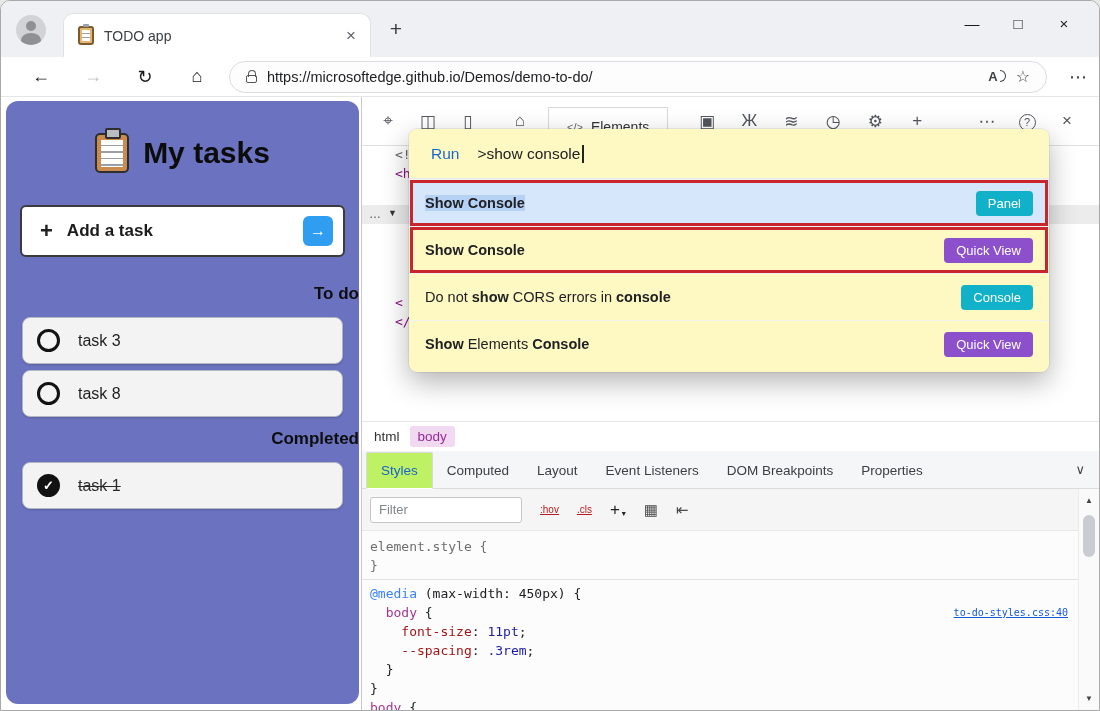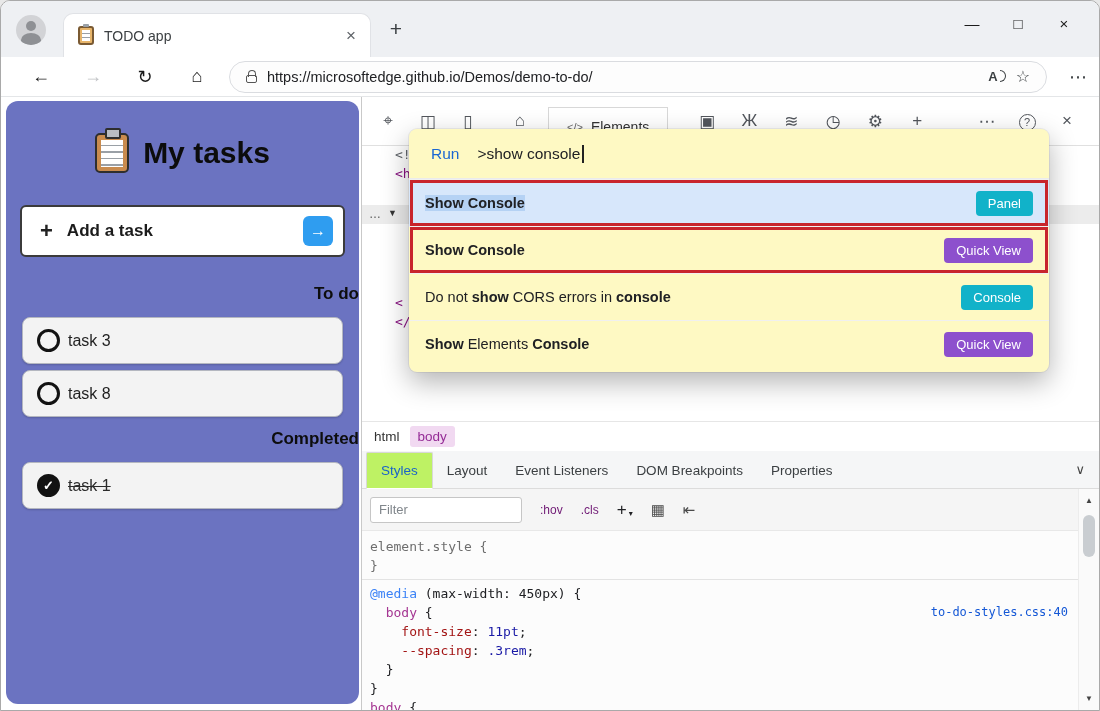--- a/index.html
+++ b/index.html
@@ -58,21 +58,21 @@
               border:2px solid #3b3b3b; border-radius:6px; display:flex; align-items:center;
               padding:0 10px 0 18px; gap:14px; cursor:text; }
   .add-plus { font-size:22px; font-weight:700; color:#222; }
   .add-label { flex:1; font-size:17px; font-weight:600; color:#1b1b1b; }
   .add-submit { width:30px; height:30px; border-radius:6px; background:#2f9df0; color:#fff;
                 display:flex; align-items:center; justify-content:center; font-size:16px; font-weight:700; cursor:pointer; }
   .section-heading { position:absolute; left:0; right:0; text-align:right; font-size:17px; font-weight:700; color:#0d0d0d; }
   .h-todo { top:183px; } .h-done { top:328px; }
   .task { position:absolute; left:16px; right:16px; height:47px; background:#f3f3f3;
           border:1px solid #b4b7c0; border-radius:8px; display:flex; align-items:center;
-          gap:8px; padding:0 14px; box-shadow:0 1px 2px rgba(0,0,0,.18); cursor:pointer; }
+          gap:18px; padding:0 14px; box-shadow:0 1px 2px rgba(0,0,0,.18); cursor:pointer; }
   .t-3 { top:216px; } .t-2 { top:269px; } .t-1 { top:361px; }
   .task-circle { width:23px; height:23px; border-radius:50%; border:3px solid #121212; flex:none; }
   .task-circle.done { background:#121212; color:#fff; display:flex; align-items:center; justify-content:center; font-size:13px; font-weight:700; }
   .task-label { font-size:16px; color:#1f1f1f; }
   .task-label.done { text-decoration:line-through; color:#2b2b2b; }
 
   
   .devtools { position:absolute; left:360px; top:0; right:0; bottom:0; background:#fff; border-left:1px solid #c9c9c9; }
   .dt-toolbar { position:absolute; top:0; left:0; right:0; height:49px; border-bottom:1px solid #e0e0e0;
                 display:flex; align-items:center; padding:0 12px 0 6px; }
@@ -125,35 +125,35 @@
              font-size:13.5px; color:#3c4043; z-index:2; }
   .s-tab { padding:10px 14px; cursor:pointer; white-space:nowrap; }
   .s-tab.active { background:#bef264; border:1px solid #d8d8d8; border-bottom:1px solid #fff;
                   color:#1a63c9; margin-bottom:-1px; border-radius:2px 2px 0 0; }
   .tabs-chevron { margin-left:auto; margin-right:14px; align-self:center; color:#444; font-size:13px; cursor:pointer; }
   .dt-filterrow { position:absolute; left:0; right:21px; top:392px; height:42px; background:#f5f5f5;
                   border-bottom:1px solid #e8e8e8; display:flex; align-items:center; padding:0 8px; gap:18px; z-index:2; }
   .filter-input { width:152px; height:26px; border:1px solid #c6c6c6; border-radius:3px; background:#fff;
                   font-size:13px; padding:0 8px; color:#202124; font-family:"Liberation Sans", sans-serif; }
   .filter-input::placeholder { color:#80868b; }
-  .tg { font-size:12px; color:#701a75; cursor:pointer; }
+  .tg { font-size:10px; color:#b91c1c; cursor:pointer;text-decoration:underline; }
   .plusbtn { font-size:17px; color:#202124; cursor:pointer; display:flex; align-items:flex-end; }
   .plus-caret { font-size:8px; margin:0 0 2px 2px; }
   .f-icon { font-size:15px; color:#4a4a4a; cursor:pointer; }
 
   
   .dt-styles { position:absolute; left:0; right:21px; top:434px; bottom:0; background:#fcfcfc;
                font-family:"DejaVu Sans Mono", monospace; font-size:13px; color:#202124;
                overflow:hidden; z-index:2; padding:6px 0 0 8px; line-height:19px; }
   .code-line { white-space:pre; cursor:text; }
   .css-divider { border-top:1px solid #e3e3e3; margin:4px 0 4px -8px; }
   .c-gray { color:#6e6e6e; } .c-at { color:#3b82f6; } .c-dark { color:#202124; }
   .c-sel { color:#a53692; } .c-prop { color:#a31515; } .c-val { color:#1a1aa6; }
-  .css-link { position:absolute; right:10px; top:72px; color:#1558d6; 
-              font-size:12px; cursor:pointer; }
+  .css-link { position:absolute; right:10px; top:72px; color:#1558d6; text-decoration:underline;
+              font-size:10px; cursor:pointer; }
 
   
   .dt-scroll { position:absolute; right:0; top:392px; bottom:0; width:21px; background:#fafafa;
                border-left:1px solid #ececec; z-index:3; }
   .sc-up, .sc-down { position:absolute; left:0; right:0; text-align:center; font-size:8px; color:#444; cursor:pointer; }
   .sc-up { top:7px; } .sc-down { bottom:7px; }
   .sc-thumb { position:absolute; top:26px; left:4px; width:12px; height:42px; background:#c9cdd1; border-radius:6px; cursor:grab; }
 </style>
 </head>
 <body>
@@ -276,20 +276,21 @@
         </div>
       </div>
 
       <div class="dt-crumbs">
         <span class="crumb">html</span>
         <span class="crumb active">body</span>
       </div>
 
       <div class="dt-tabs">
         <span class="s-tab active">Styles</span>
+        <span class="s-tab">Computed</span>
         <span class="s-tab">Layout</span>
         <span class="s-tab">Event Listeners</span>
         <span class="s-tab">DOM Breakpoints</span>
         <span class="s-tab">Properties</span>
         <span class="tabs-chevron">∨</span>
       </div>
 
       <div class="dt-filterrow">
         <input class="filter-input" placeholder="Filter" style="">
         <span class="tg">:hov</span>

